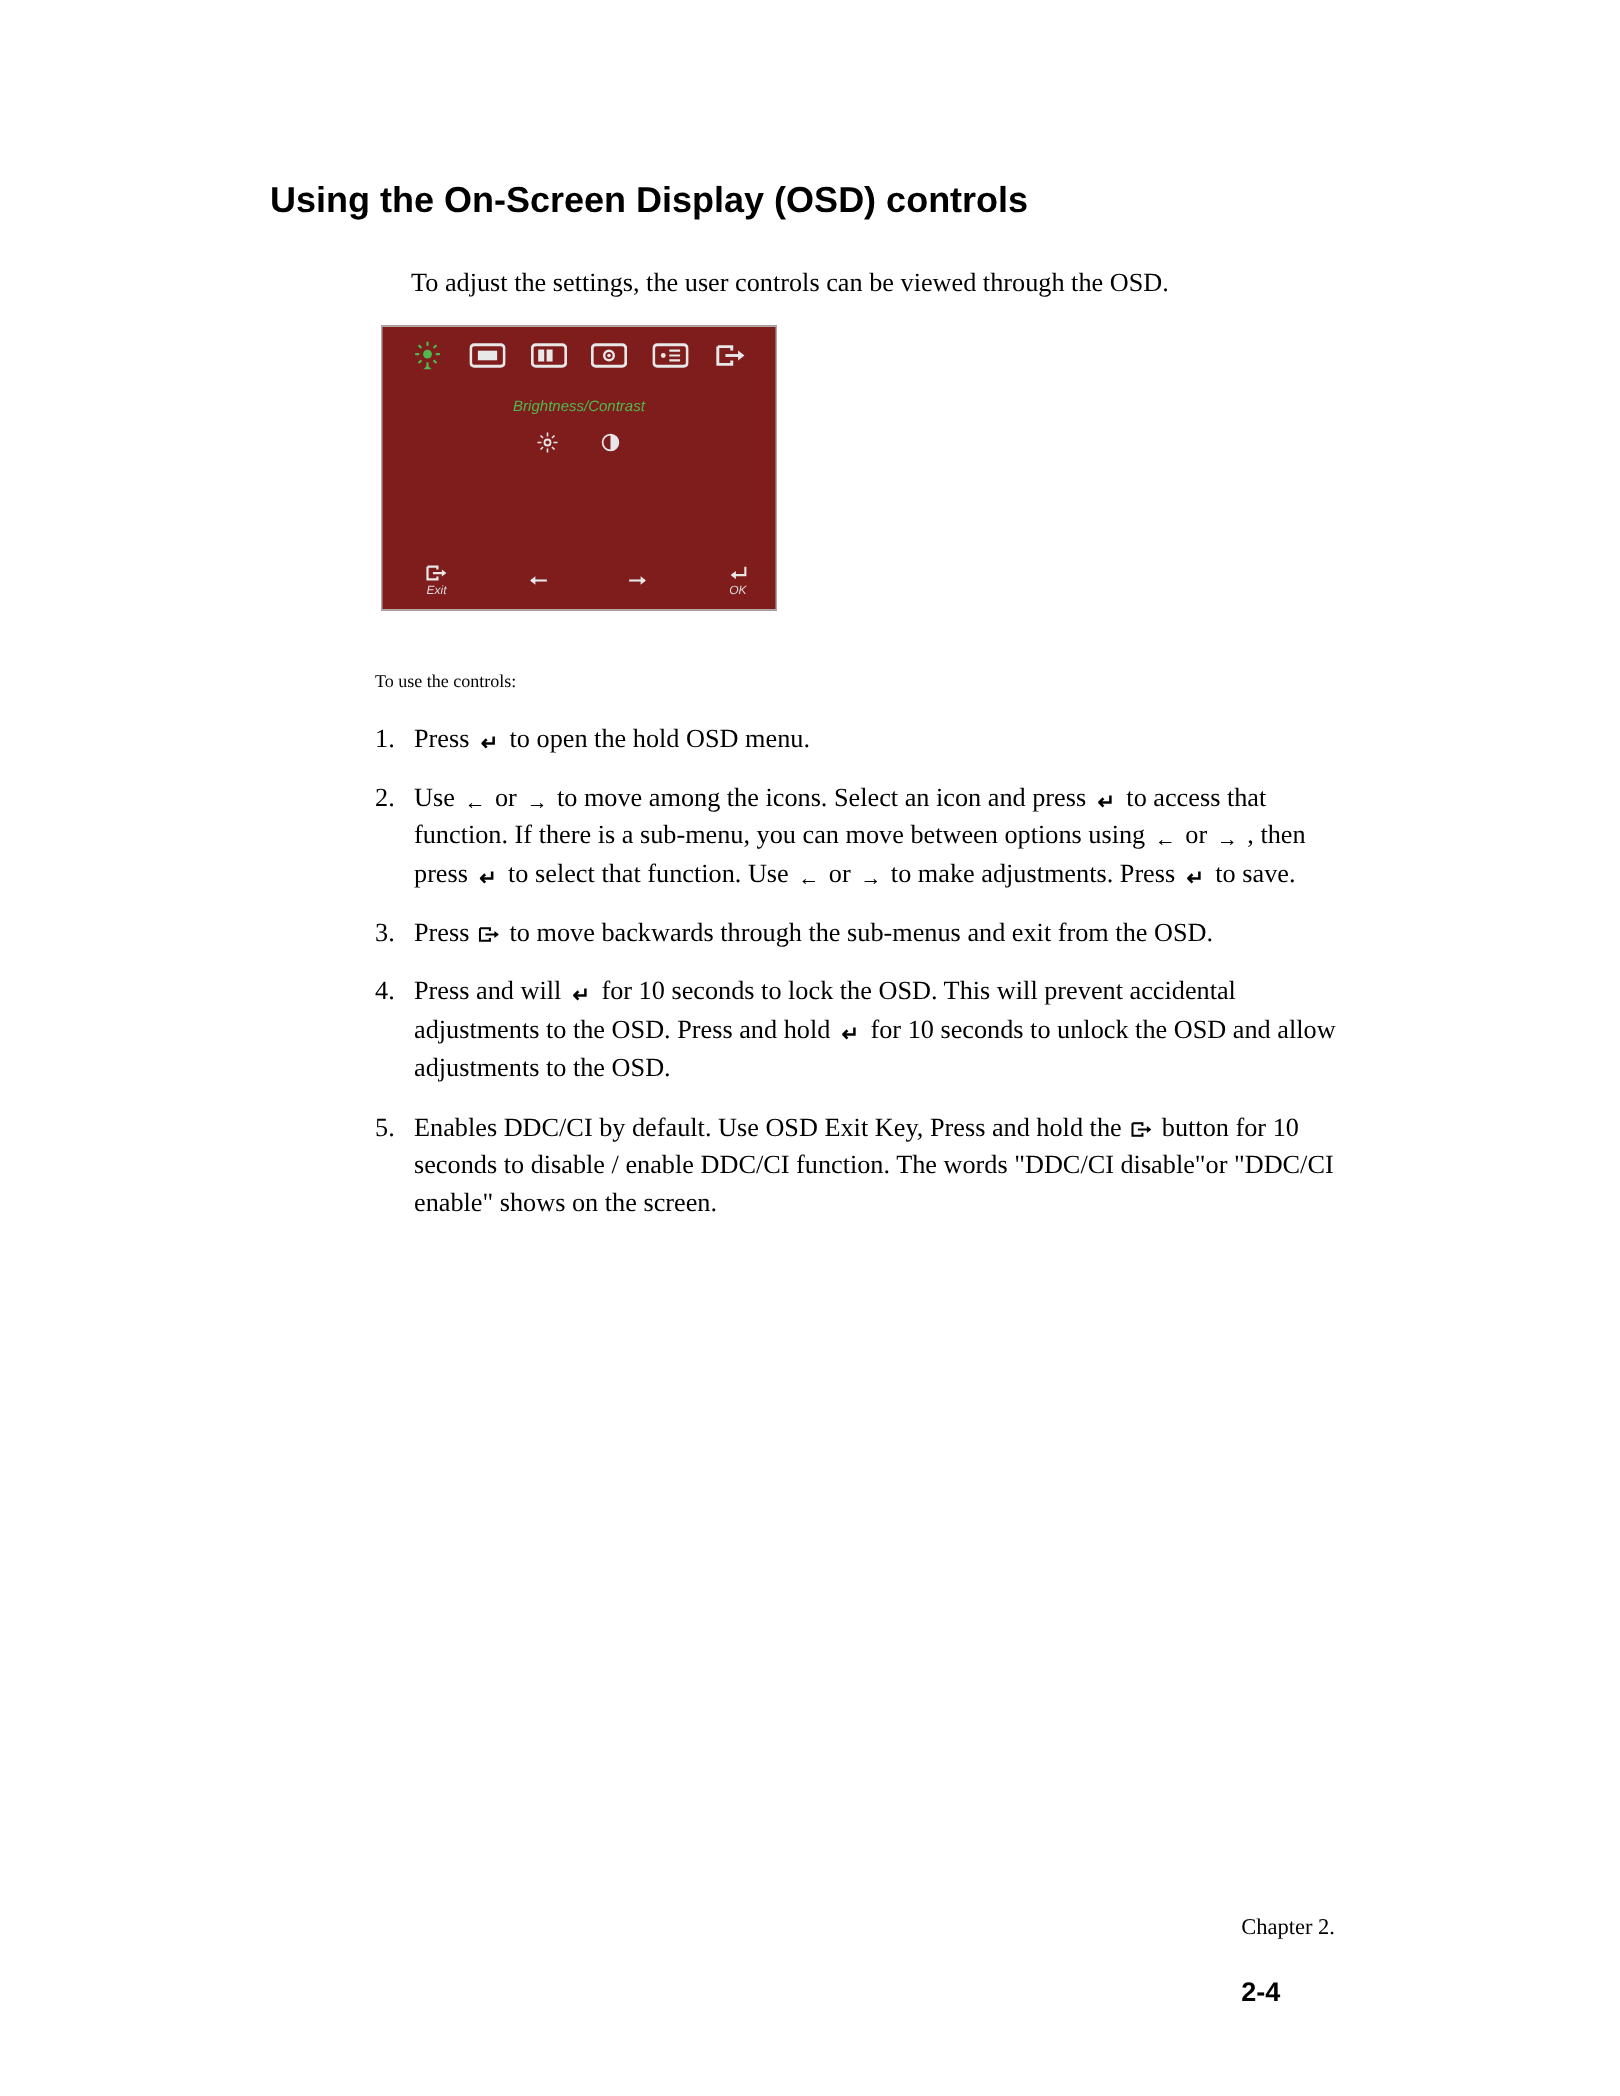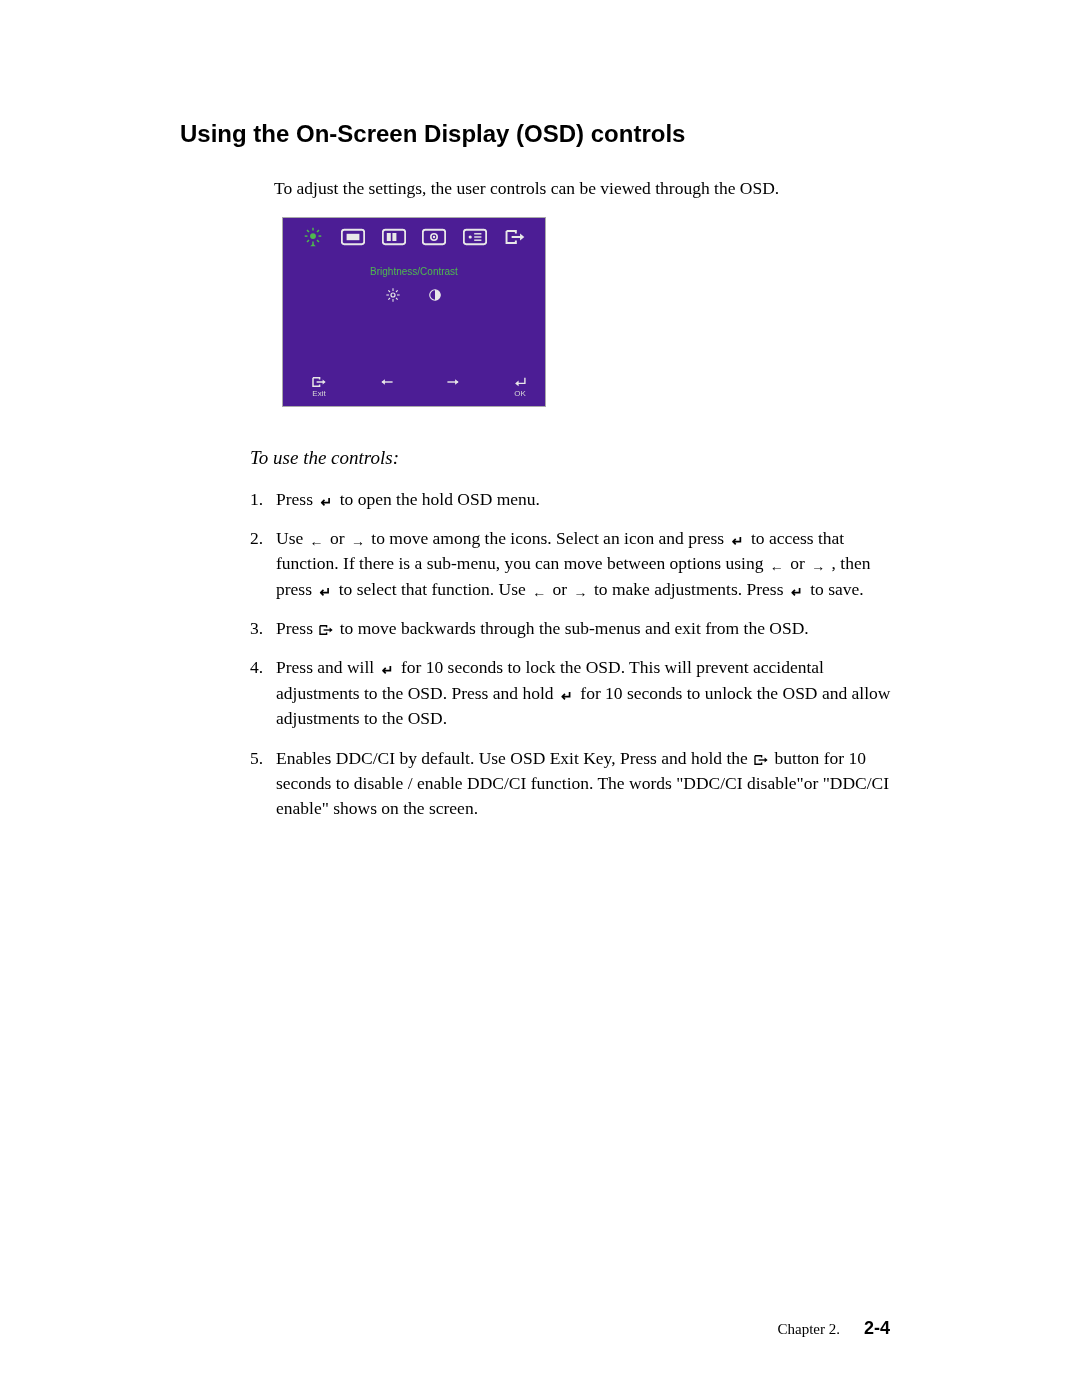--- a/index.html
+++ b/index.html
@@ -21,27 +21,28 @@
     margin-bottom: 28px;
   }
   .intro {
     font-size: 17.5px;
     margin: 0 0 16px 94px;
     line-height: 1.4;
   }
   .osd-box {
     width: 264px;
     height: 190px;
-    background: #4c1d95;
+    background: #7f1d1d;
     border: 1px solid #aaa;
-    margin: 0 0 40px 102px;
+    margin: 0 0 40px 74px;
     padding: 8px 10px 6px 10px;
     display: flex;
     flex-direction: column;
     font-family: Arial, Helvetica, sans-serif;
+    font-style: italic;
   }
   .osd-top-icons {
     display: flex;
     justify-content: space-between;
     align-items: center;
     padding: 0 6px;
   }
   .osd-top-icons .ico { width: 28px; height: 22px; display:flex; align-items:center; justify-content:center; }
   .osd-label {
     color: #4fb84f;
@@ -53,36 +54,35 @@
     display: flex;
     justify-content: center;
     gap: 26px;
     margin-top: 10px;
   }
   .osd-sub-icons .sico { width: 16px; height: 16px; display:flex; align-items:center; justify-content:center; }
   .osd-spacer { flex: 1; }
   .osd-bottom {
     display: flex;
     justify-content: space-between;
-    align-items: flex-start;
+    align-items: center;
     padding: 0 8px 2px 18px;
   }
   .osd-bottom .bcol {
     display: flex;
     flex-direction: column;
     align-items: center;
     color: #d8d8d8;
     font-size: 8px;
     gap: 1px;
   }
   .osd-bottom .bico { height: 12px; display:flex; align-items:center; justify-content:center; }
   .subhead {
-    font-size: 19px;
+    font-size: 12px;
     margin: 0 0 18px 70px;
-    font-style: italic;
   }
   ol.steps {
     margin-left: 70px;
     padding-left: 0;
     list-style: none;
     counter-reset: step;
   }
   ol.steps > li {
     position: relative;
     font-size: 17.5px;
@@ -111,20 +111,21 @@
     font-weight: bold;
   }
   .footer {
     position: absolute;
     bottom: 58px;
     right: 190px;
     font-size: 15px;
     display: flex;
     align-items: baseline;
     gap: 24px;
+    flex-direction: column;
   }
   .footer .pn {
     font-family: Arial, Helvetica, sans-serif;
     font-weight: bold;
     font-size: 18px;
   }
 </style>
 </head>
 <body>
 

